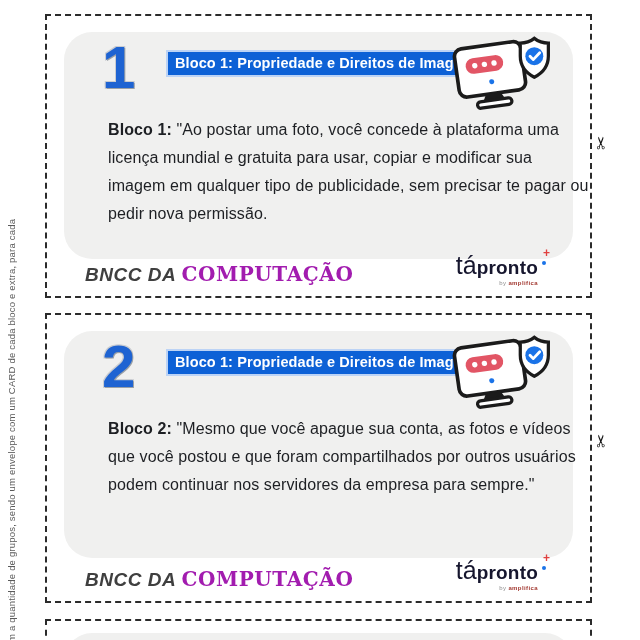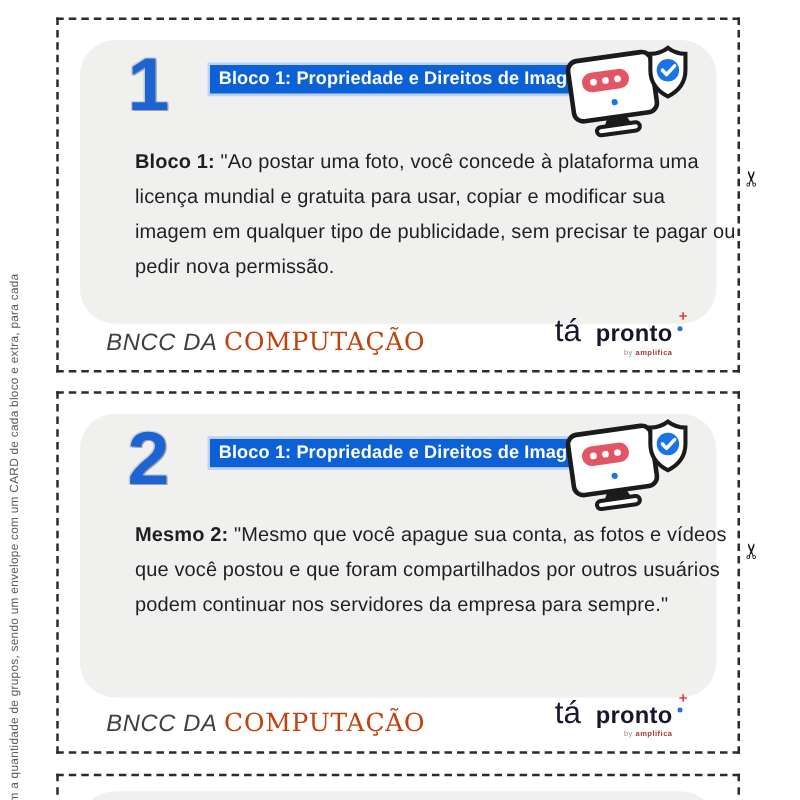--- a/index.html
+++ b/index.html
@@ -29,28 +29,28 @@
   .icon{position:absolute;right:16px;top:2px;width:108px;height:80px;}
 
   .body-text{position:absolute;left:44px;top:84px;width:482px;margin:0;
              font-size:16px;line-height:28px;color:#1d1f23;letter-spacing:.1px;}
   .body-text b{font-weight:700;}
 
   .footer{position:absolute;left:38px;right:42px;bottom:10px;height:34px;
           display:flex;justify-content:space-between;align-items:flex-end;}
 
   .bncc{font-size:19px;color:#111;white-space:nowrap;}
-  .bncc .pre{font-style:italic;font-weight:400;color:#3f3f3f;
+  .bncc .pre{font-style:italic;font-weight:700;color:#3f3f3f;
              font-family:"Liberation Sans",sans-serif;letter-spacing:.5px;}
-  .bncc .main{font-family:"DejaVu Serif",serif;font-weight:400;font-size:20px;
-              letter-spacing:.6px;color:#c2410c;}
+  .bncc .main{font-family:"DejaVu Serif",serif;font-weight:700;font-size:20px;
+              letter-spacing:.6px;color:#a21caf;}
 
   .tp{position:relative;text-align:right;color:#16162e;line-height:1;padding-right:10px;}
   .tp .lt{font-weight:400;font-size:25px;}
-  .tp .bd{font-weight:800;font-size:19px;letter-spacing:.2px;margin-left:12px;}
+  .tp .bd{font-weight:800;font-size:19px;letter-spacing:.2px;}
   .tp .spark{position:absolute;right:-2px;top:-6px;color:#e0403f;font-size:12px;font-weight:700;}
   .tp .dot{position:absolute;right:2px;top:8px;width:4px;height:4px;border-radius:50%;background:#1a73e8;}
   .tp .sub{display:block;font-size:6px;margin-top:2px;letter-spacing:.4px;}
   .tp .sub .by{color:#8d8d8d;}
   .tp .sub .br{color:#a33a32;font-weight:700;}
 
   .scissors{position:absolute;left:593px;width:18px;height:18px;font-size:17px;color:#111;
             transform:rotate(-90deg);line-height:1;}
 
   .partial-card{position:absolute;left:17px;right:17px;top:12px;height:60px;
@@ -114,21 +114,21 @@
           <circle cx="43.5" cy="27.2" r="2.5" fill="#fff"></circle>
           <circle cx="39" cy="44" r="2.3" fill="#1a73e8"></circle>
           <path d="M32 55 L46 55 L49 61 L29 61 Z" fill="#1b1b1b"></path>
           <rect x="23" y="61" width="32" height="6" rx="3" fill="#fff" stroke="#1b1b1b" stroke-width="3"></rect>
         </g>
         <path d="M79 4 c4 3.2 8 4.4 13 4.4 v12 c0 9.5 -5 15.6 -13 19.6 c-8 -4 -13 -10.1 -13 -19.6 v-12 c5 0 9 -1.2 13 -4.4 z" fill="#fff" stroke="#1b1b1b" stroke-width="3"></path>
         <circle cx="79" cy="20.5" r="8.3" fill="#1a73e8"></circle>
         <path d="M75 20.5 l3 3.2 l6 -6.4" stroke="#fff" stroke-width="2.6" fill="none" stroke-linecap="round" stroke-linejoin="round"></path>
       </svg>
 
-      <p class="body-text"><b>Mesmo 2:</b> <span>"Mesmo que você apague sua conta, as fotos e vídeos que você postou e que foram compartilhados por outros usuários podem continuar nos servidores da empresa para sempre."</span></p>
+      <p class="body-text"><b>Bloco 2:</b> <span>"Mesmo que você apague sua conta, as fotos e vídeos que você postou e que foram compartilhados por outros usuários podem continuar nos servidores da empresa para sempre."</span></p>
     </div>
 
     <div class="footer">
       <div class="bncc"><span class="pre">BNCC DA</span> <span class="main">COMPUTAÇÃO</span></div>
       <div class="tp">
         <span class="lt">tá</span><span class="bd">pronto</span>
         <span class="spark">+</span>
         <span class="dot"></span>
         <span class="sub"><span class="by">by</span> <span class="br">amplifica</span></span>
       </div>

